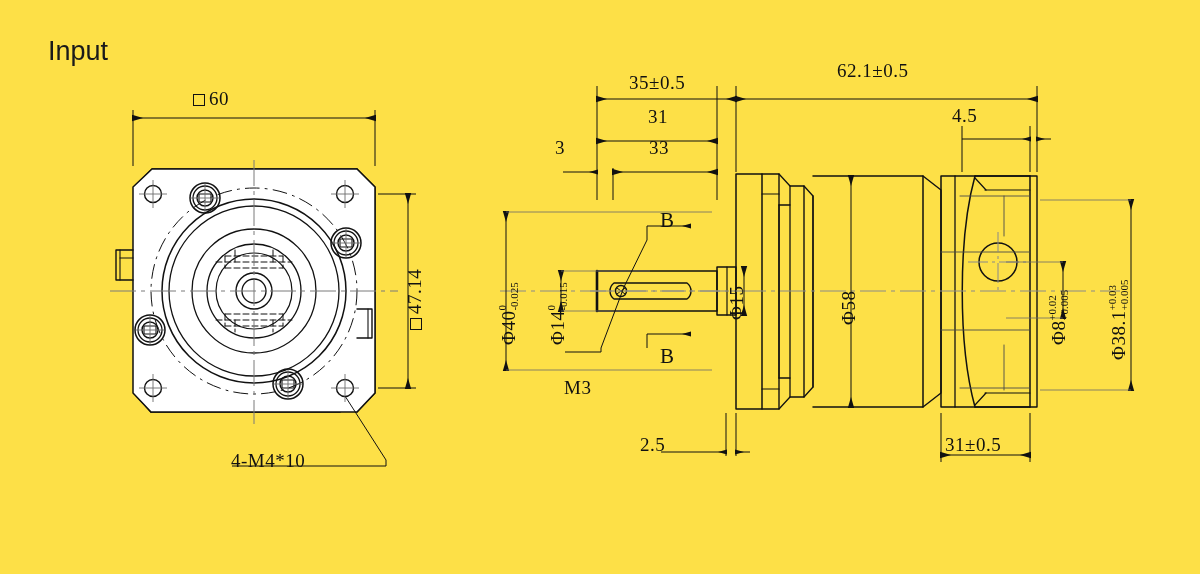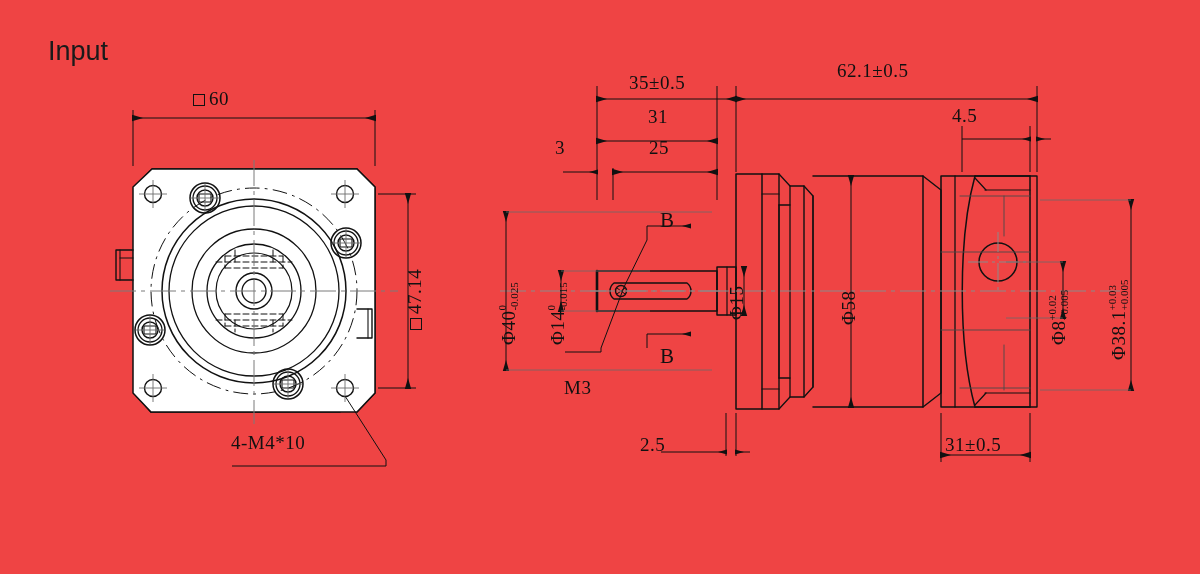--- a/index.html
+++ b/index.html
@@ -11,21 +11,21 @@
     width: 1200px;
     height: 574px;
     font-family: "Liberation Serif", serif;
     overflow: hidden;
     position: relative;
   }
   #root {
     position: relative;
     width: 1200px;
     height: 574px;
-    background: #ef4444;
+    background: #fde047;
   }
   svg.drawing {
     position: absolute;
     left: 0;
     top: 0;
     width: 1200px;
     height: 574px;
   }
   .title-text {
     position: absolute;
@@ -337,35 +337,35 @@
   </svg>
 
   <div class="dim" style="left:193px; top:88px;">
     <span class="sq-sym"></span><span>60</span>
   </div>
 
   <div class="dim rot" style="left:404px; top:330px;">
     <span class="sq-sym"></span><span>47.14</span>
   </div>
 
-  <div class="dim" style="left:231px; top:432px;">
+  <div class="dim" style="left:231px; top:450px;">
     <span>4-M4*10</span>
   </div>
 
   <div class="dim" style="left:629px; top:60px;margin-top:12px;">
     <span>35±0.5</span>
   </div>
   <div class="dim" style="left:837px; top:60px;">
     <span>62.1±0.5</span>
   </div>
   <div class="dim" style="left:648px; top:106px;">
     <span>31</span>
   </div>
   <div class="dim" style="left:649px; top:137px;">
-    <span>25</span>
+    <span>33</span>
   </div>
   <div class="dim" style="left:555px; top:137px;">
     <span>3</span>
   </div>
   <div class="dim" style="left:952px; top:105px;text-align:right;">
     <span>4.5</span>
   </div>
 
   <div class="dim" style="left:640px; top:434px;">
     <span>2.5</span>

